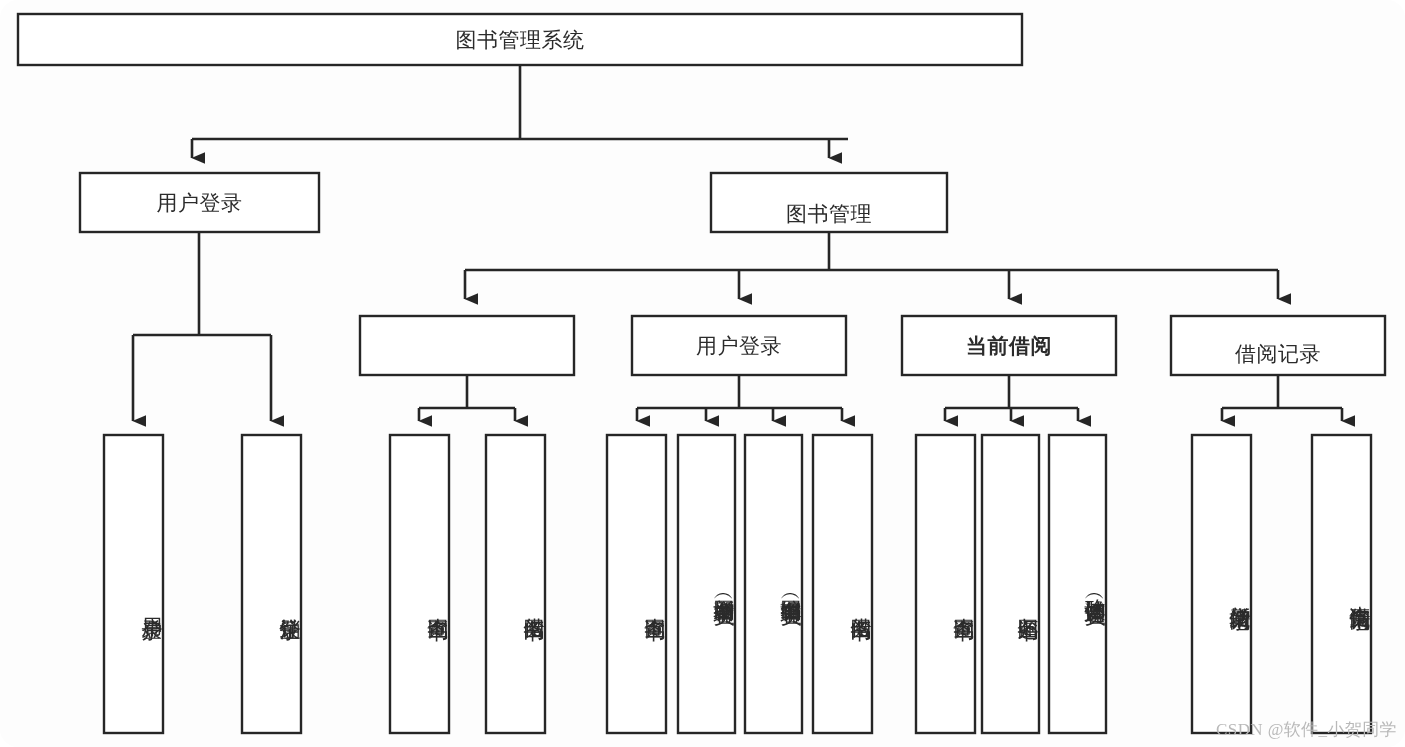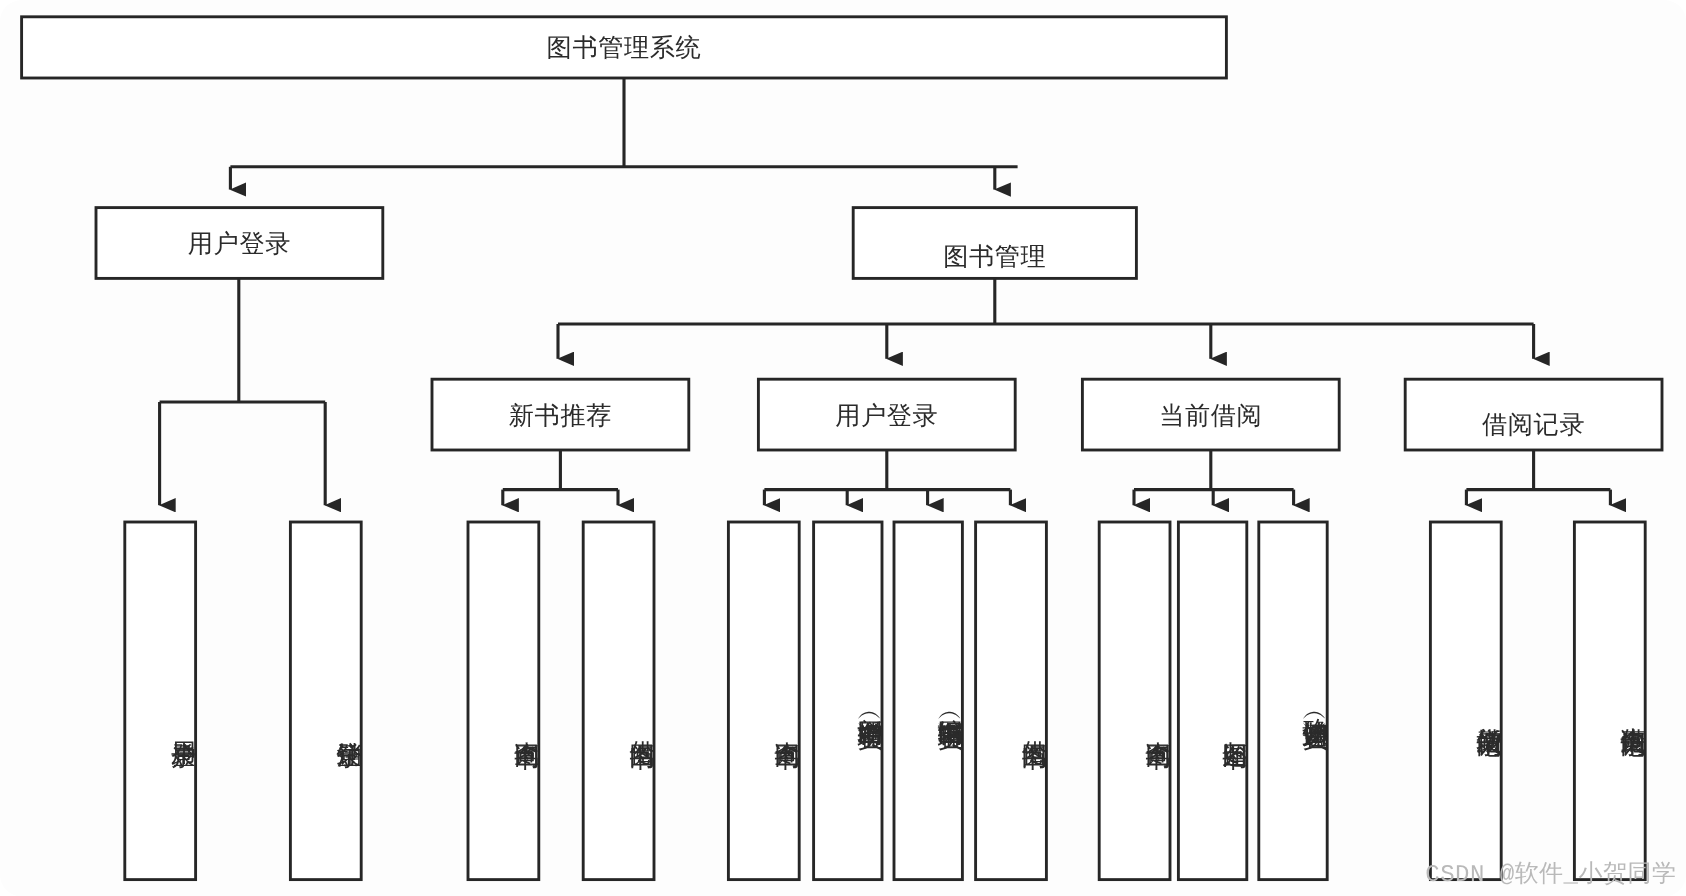--- a/index.html
+++ b/index.html
@@ -67,22 +67,22 @@
     text-orientation: upright;
     letter-spacing: 1px;
     white-space: nowrap;
     pointer-events: none;
   }
   .watermark {
     position: absolute;
     right: 8px;
     bottom: 6px;
     color: #b9b9b9;
-    font-size: 20px;
-    font-family: Liberation Mono, monospace;
+    font-size: 17px;
+    font-family: Liberation Serif, serif;
     letter-spacing: 0.4px;
     white-space: nowrap;
   }
 </style>
 </head>
 <body>
 
 <div id="diagram-root">
 
   <svg class="flow" viewBox="0 0 1405 747">
@@ -173,23 +173,22 @@
 
     <rect class="node-box" x="1192" y="435" width="59" height="298"></rect>
     <rect class="node-box" x="1312" y="435" width="59" height="298"></rect>
   </svg>
 
   <div class="node-label-h" style="left:18px; top:14px; width:1004px; height:51px;">图书管理系统</div>
 
   <div class="node-label-h" style="left:80px; top:173px; width:239px; height:59px;">用户登录</div>
   <div class="node-label-h" style="left:711px; top:184px; width:236px; height:59px;">图书管理</div>
 
-  <div class="node-label-h" style="left:360px; top:316px; width:214px; height:59px;">新书推荐</div>
   <div class="node-label-h" style="left:632px; top:316px; width:214px; height:59px;">用户登录</div>
-  <div class="node-label-h" style="left:902px; top:316px; width:214px; height:59px;">当前借阅</div>
+  <div class="node-label-h" style="left:902px; top:316px; width:214px; height:59px;font-weight:bold;">当前借阅</div>
   <div class="node-label-h" style="left:1171px; top:316px; width:214px; height:75px;">借阅记录</div>
 
   <div class="node-label-v" style="left:104px; top:478px; width:59px; height:250px;">用户登录</div>
   <div class="node-label-v" style="left:242px; top:478px; width:59px; height:250px;">注销登录</div>
 
   <div class="node-label-v" style="left:390px; top:478px; width:59px; height:250px;">查询图书</div>
   <div class="node-label-v" style="left:486px; top:478px; width:59px; height:250px;">借阅图书</div>
 
   <div class="node-label-v" style="left:607px; top:478px; width:59px; height:250px;">查询图书</div>
   <div class="node-label-v" style="left:678px; top:442px; width:57px; height:288px;">新增图书（管理员）</div>

